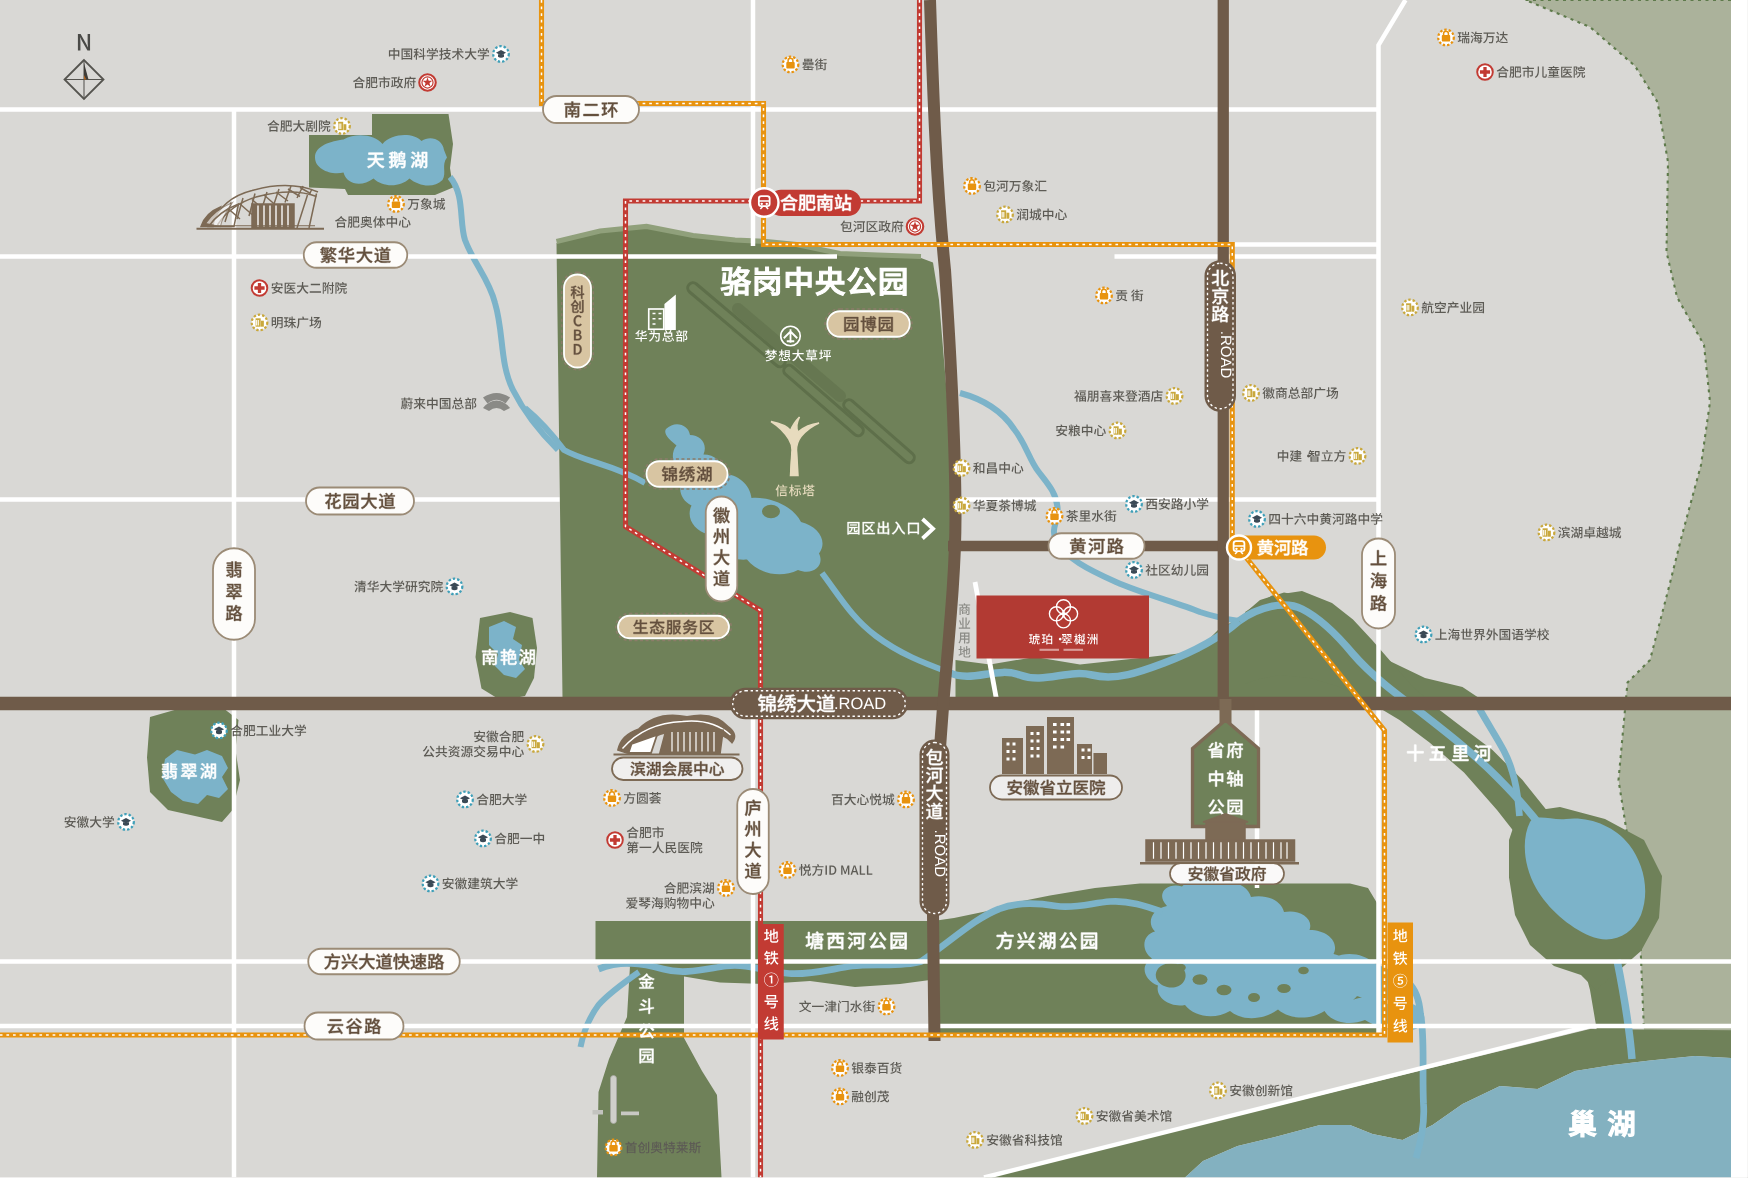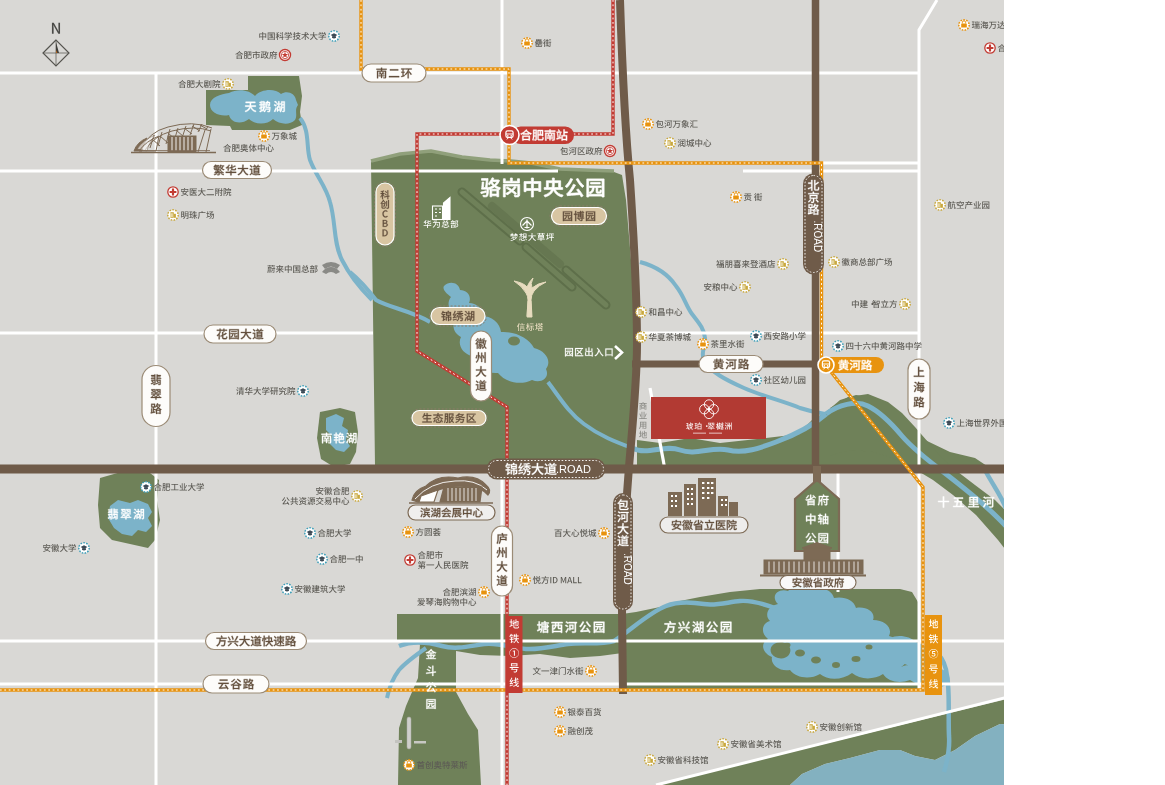--- a/index.html
+++ b/index.html
@@ -1,15 +1,15 @@
 <!DOCTYPE html>
 <html><head><meta charset="utf-8"><title>map</title>
 <style>
 html,body{margin:0;padding:0;background:#fff;font-family:"Liberation Sans",sans-serif;}
-#map{position:relative;width:1004px;height:785px;overflow:hidden;}
+#map{position:relative;width:1154px;height:785px;overflow:hidden;}
 </style></head>
 <body>
 <div id="map">
 <svg width="1165" height="785" viewBox="0 0 1165 785">
 <defs>
         <path id="g20" d=""></path>
         <path id="g41" d="M0 0L30 0L45 -52L109 -52L125 0L156 0L94 -184L61 -184ZM52 -75L60 -100C66 -120 71 -140 77 -161L78 -161C84 -140 89 -120 95 -100L102 -75Z"></path>
         <path id="g42" d="M24 0L86 0C127 0 156 -18 156 -54C156 -79 141 -94 120 -98L120 -99C137 -104 146 -121 146 -139C146 -172 119 -184 82 -184L24 -184ZM53 -107L53 -162L79 -162C105 -162 118 -154 118 -135C118 -118 106 -107 78 -107ZM53 -23L53 -85L82 -85C112 -85 128 -76 128 -56C128 -33 111 -23 82 -23Z"></path>
         <path id="g43" d="M96 4C120 4 138 -6 154 -23L138 -42C127 -30 114 -22 97 -22C65 -22 44 -49 44 -92C44 -136 66 -162 98 -162C113 -162 124 -155 134 -146L150 -164C138 -176 120 -188 98 -188C51 -188 14 -152 14 -92C14 -31 50 4 96 4Z"></path>
         <path id="g44" d="M24 0L74 0C128 0 161 -33 161 -93C161 -153 128 -184 72 -184L24 -184ZM53 -24L53 -160L70 -160C110 -160 131 -139 131 -93C131 -47 110 -24 70 -24Z"></path>

